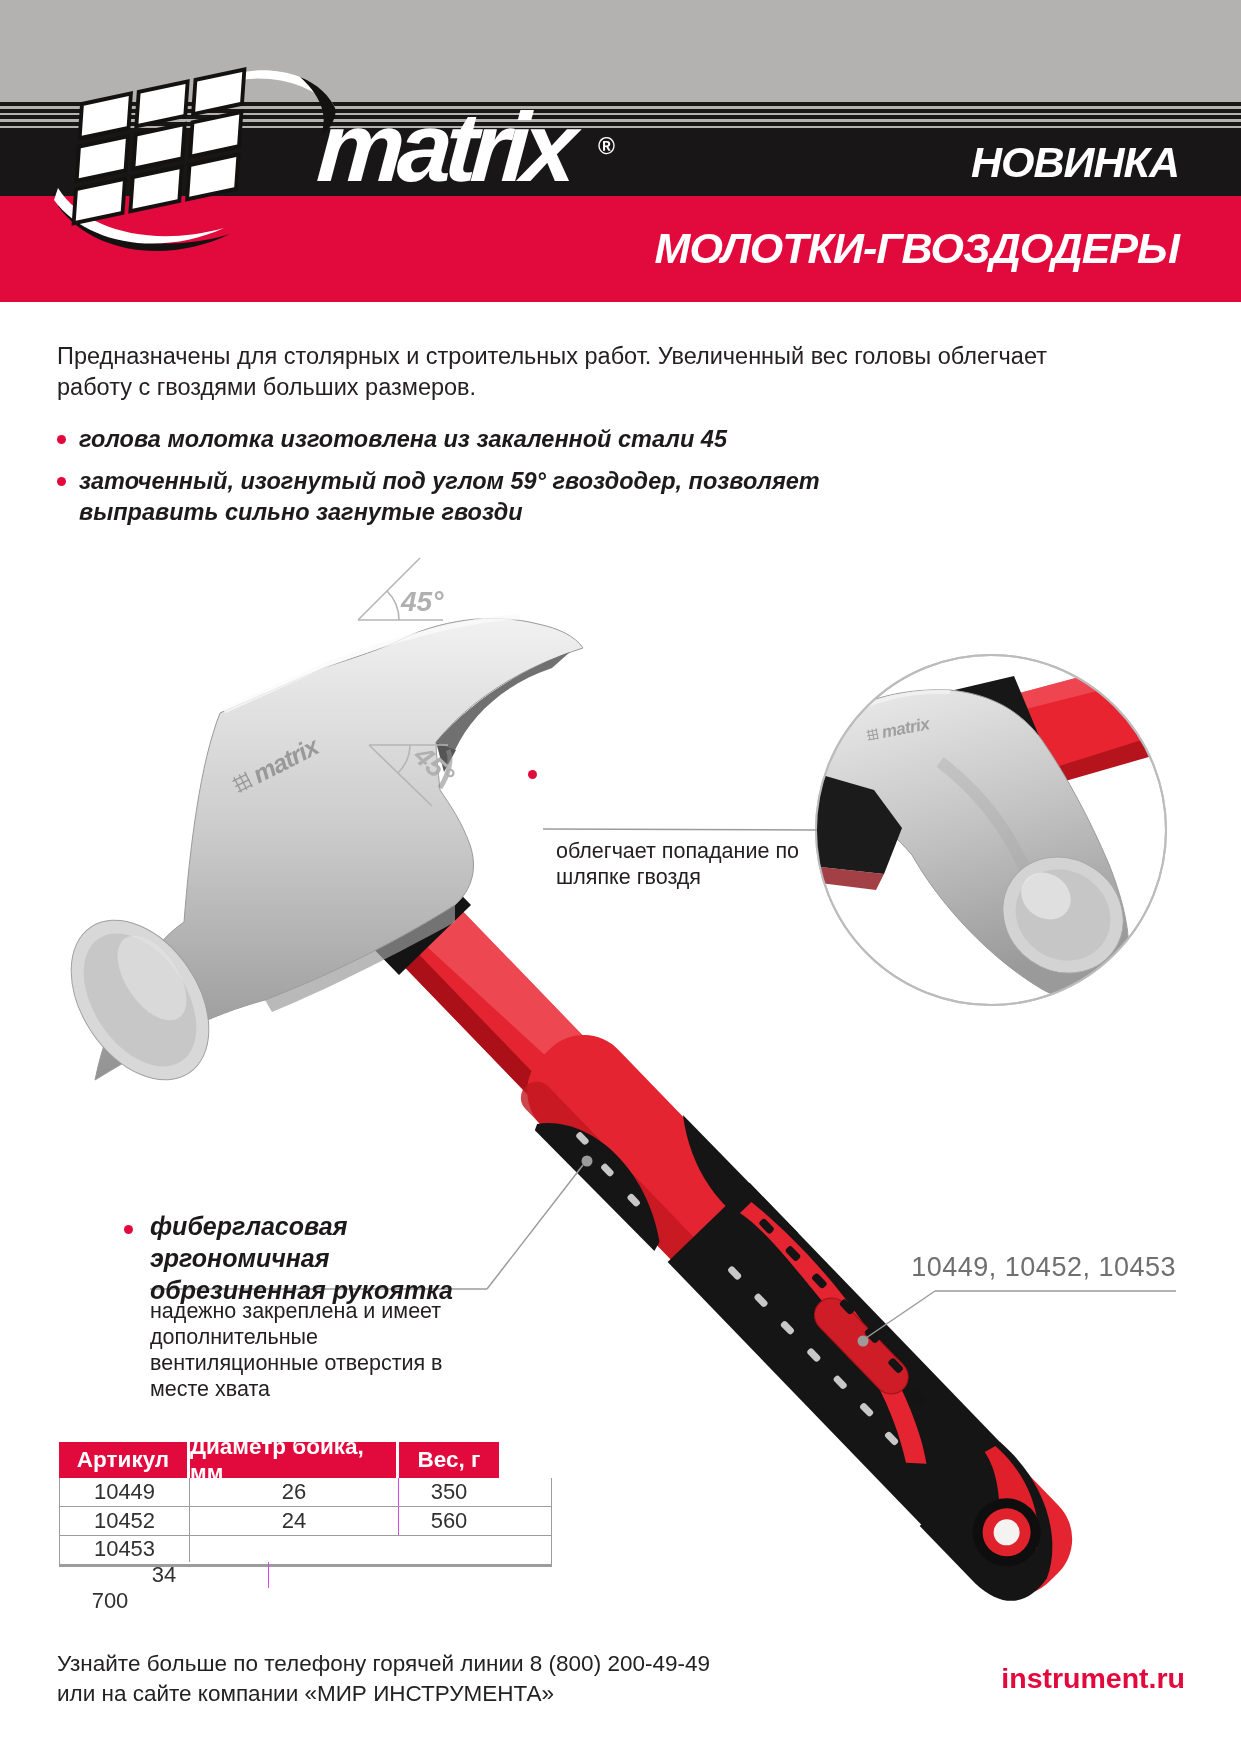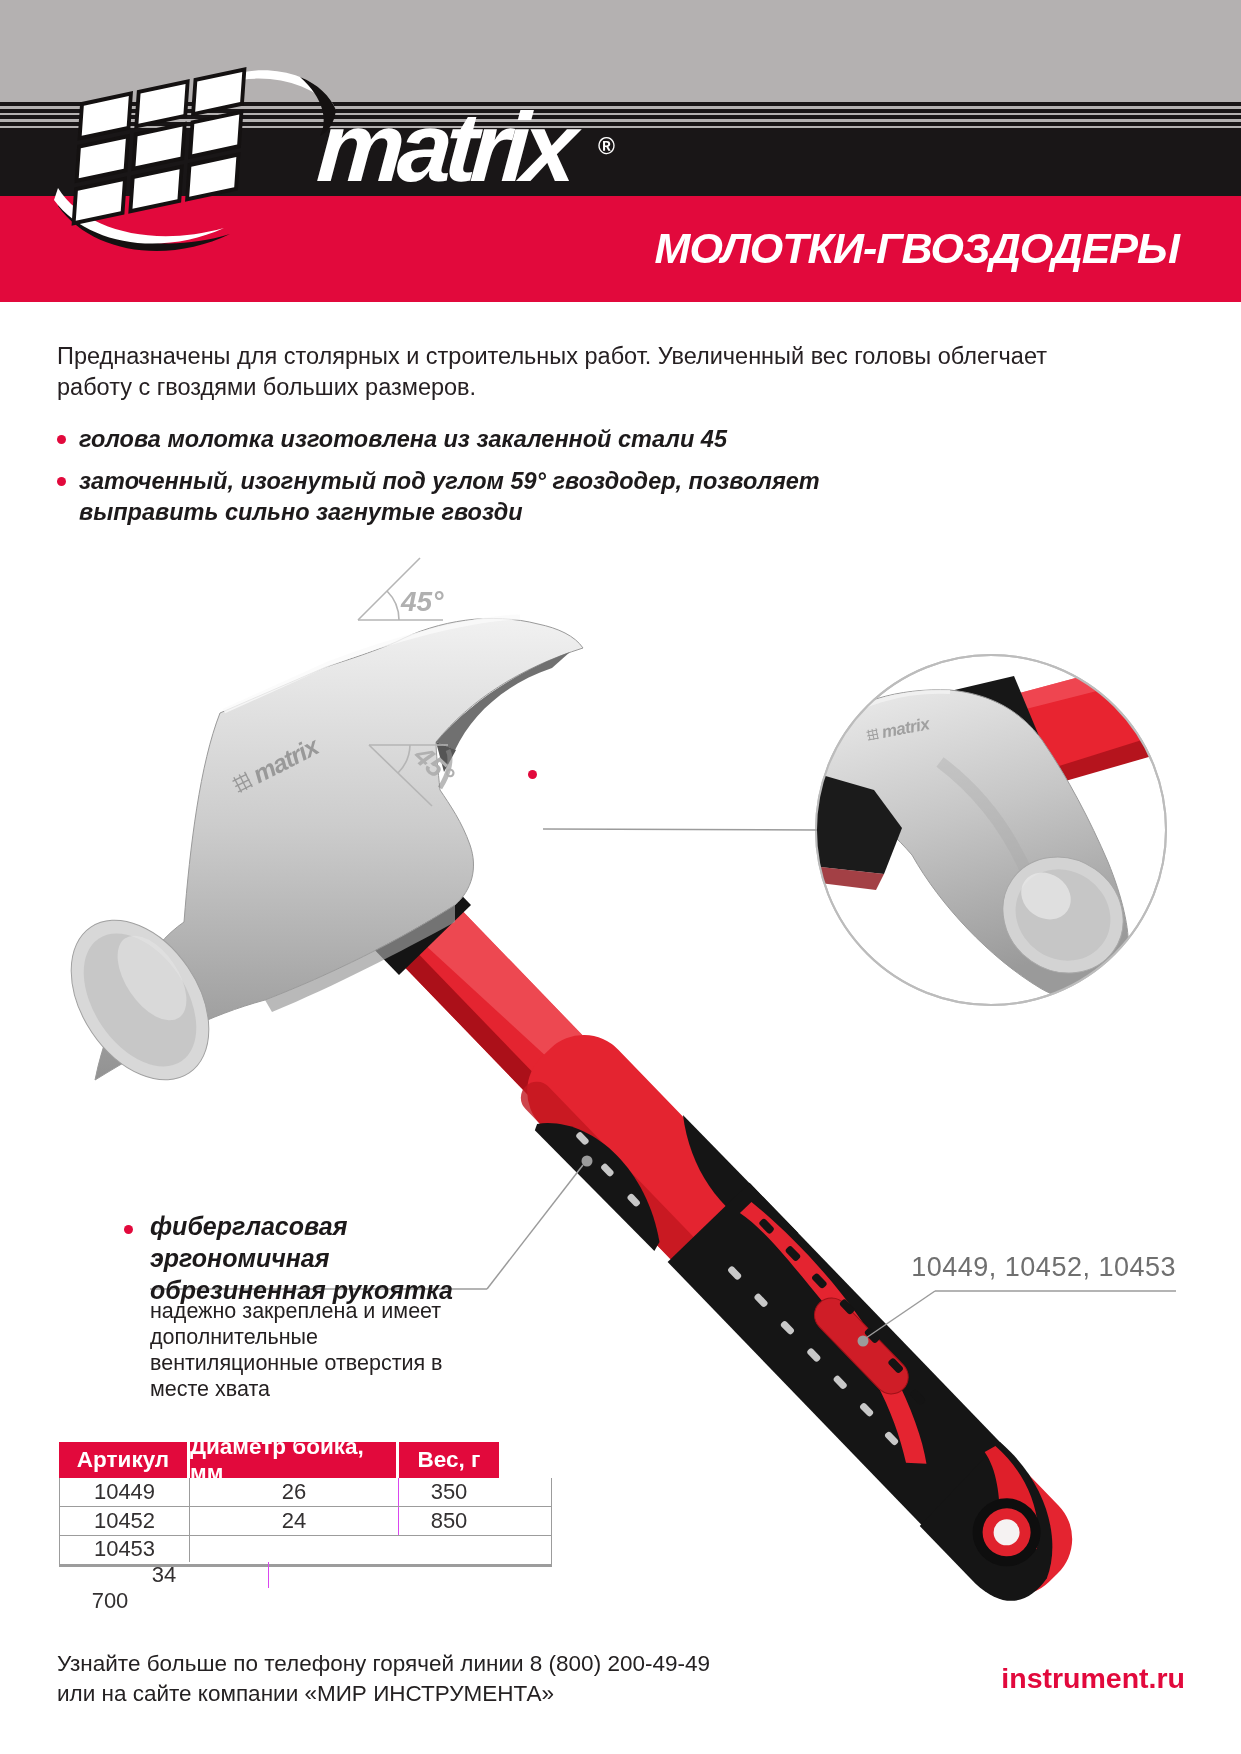--- a/index.html
+++ b/index.html
@@ -114,20 +114,21 @@
         <rect x="116" y="41" width="50" height="33" fill="#fff" stroke="#141111" stroke-width="4"></rect>
         <rect x="0" y="82" width="50" height="33" fill="#fff" stroke="#141111" stroke-width="4"></rect>
         <rect x="58" y="82" width="50" height="33" fill="#fff" stroke="#141111" stroke-width="4"></rect>
         <rect x="116" y="82" width="50" height="33" fill="#fff" stroke="#141111" stroke-width="4"></rect>
       </g>
     </g>
   </svg>
 
   <div class="logo-word">matrix</div>
   <div class="logo-reg">®</div>
+  <div class="hdr-badge">НОВИНКА</div>
   <div class="hdr-title">МОЛОТКИ-ГВОЗДОДЕРЫ</div>
 
   <div class="intro">Предназначены для столярных и строительных работ. Увеличенный вес головы облегчает работу с гвоздями больших размеров.</div>
 
   <div class="features">
     <div class="feature">
       <span class="bullet-dot"></span>
       <span>голова молотка изготовлена из закаленной стали 45</span>
     </div>
     <div class="feature">
@@ -287,20 +288,21 @@
       <line x1="150" y1="1289" x2="487" y2="1289"></line>
       <line x1="487" y1="1289" x2="583" y2="1165"></line>
       <line x1="935" y1="1291" x2="1176" y2="1291"></line>
       <line x1="935" y1="1291" x2="866" y2="1338"></line>
     </g>
     <circle cx="587" cy="1161" r="5.5" fill="#9b9b9b"></circle>
     <circle cx="863" cy="1341" r="5.5" fill="#9b9b9b"></circle>
   </svg>
 
   <span class="co-bullet" style="left:528px;top:770px;"></span>
+  <div class="co-desc" style="left:556px;top:838px;width:250px;">облегчает попадание по шляпке гвоздя</div>
 
   <span class="co-bullet" style="left:124px;top:1225px;"></span>
   <div class="co-title" style="left:150px;top:1210px;width:360px;">фибергласовая эргономичная обрезиненная  рукоятка</div>
   <div class="co-desc" style="left:150px;top:1298px;width:340px;">надежно закреплена и имеет дополнительные  вентиляционные отверстия в месте хвата</div>
 
   <div class="sku-label">10449, 10452, 10453</div>
 
   <div class="spec-table">
     <div class="t-head">
       <div class="t-cell c1">Артикул</div>
@@ -309,21 +311,21 @@
     </div>
     <div class="t-body">
       <div class="t-row">
         <div class="t-cell c1">10449</div>
         <div class="t-cell c2">26</div>
         <div class="t-cell c3">350</div>
       </div>
       <div class="t-row">
         <div class="t-cell c1">10452</div>
         <div class="t-cell c2">24</div>
-        <div class="t-cell c3">850</div>
+        <div class="t-cell c3">560</div>
       </div>
       <div class="t-row">
         <div class="t-cell c1">10453</div>
         <div class="t-cell c2">34</div>
         <div class="t-cell c3">700</div>
       </div>
     </div>
   </div>
 
   <div class="footer-text">

